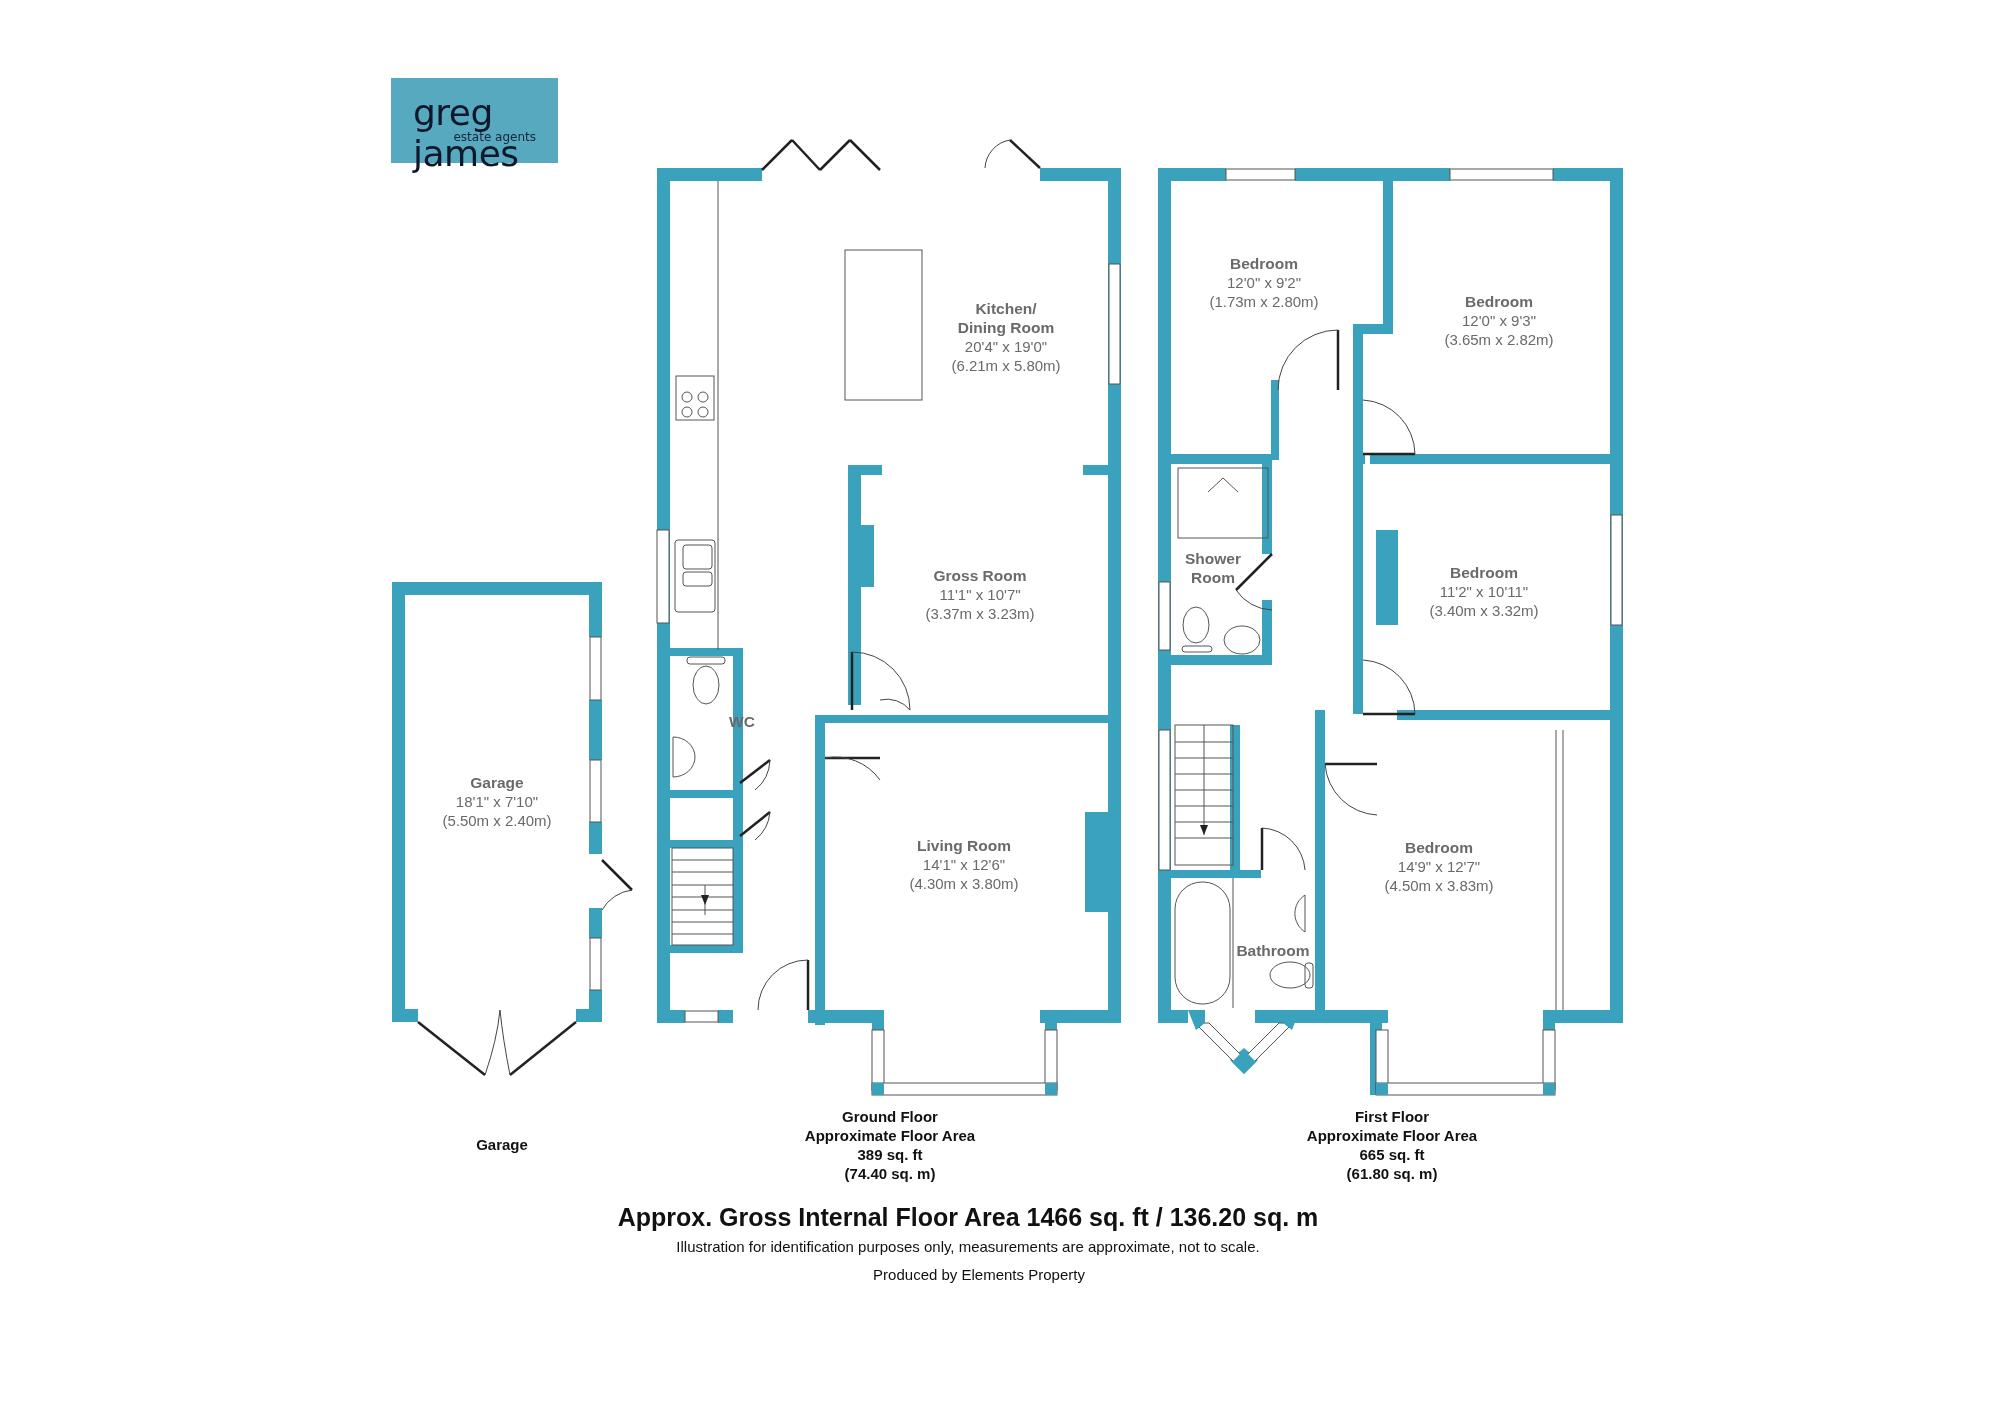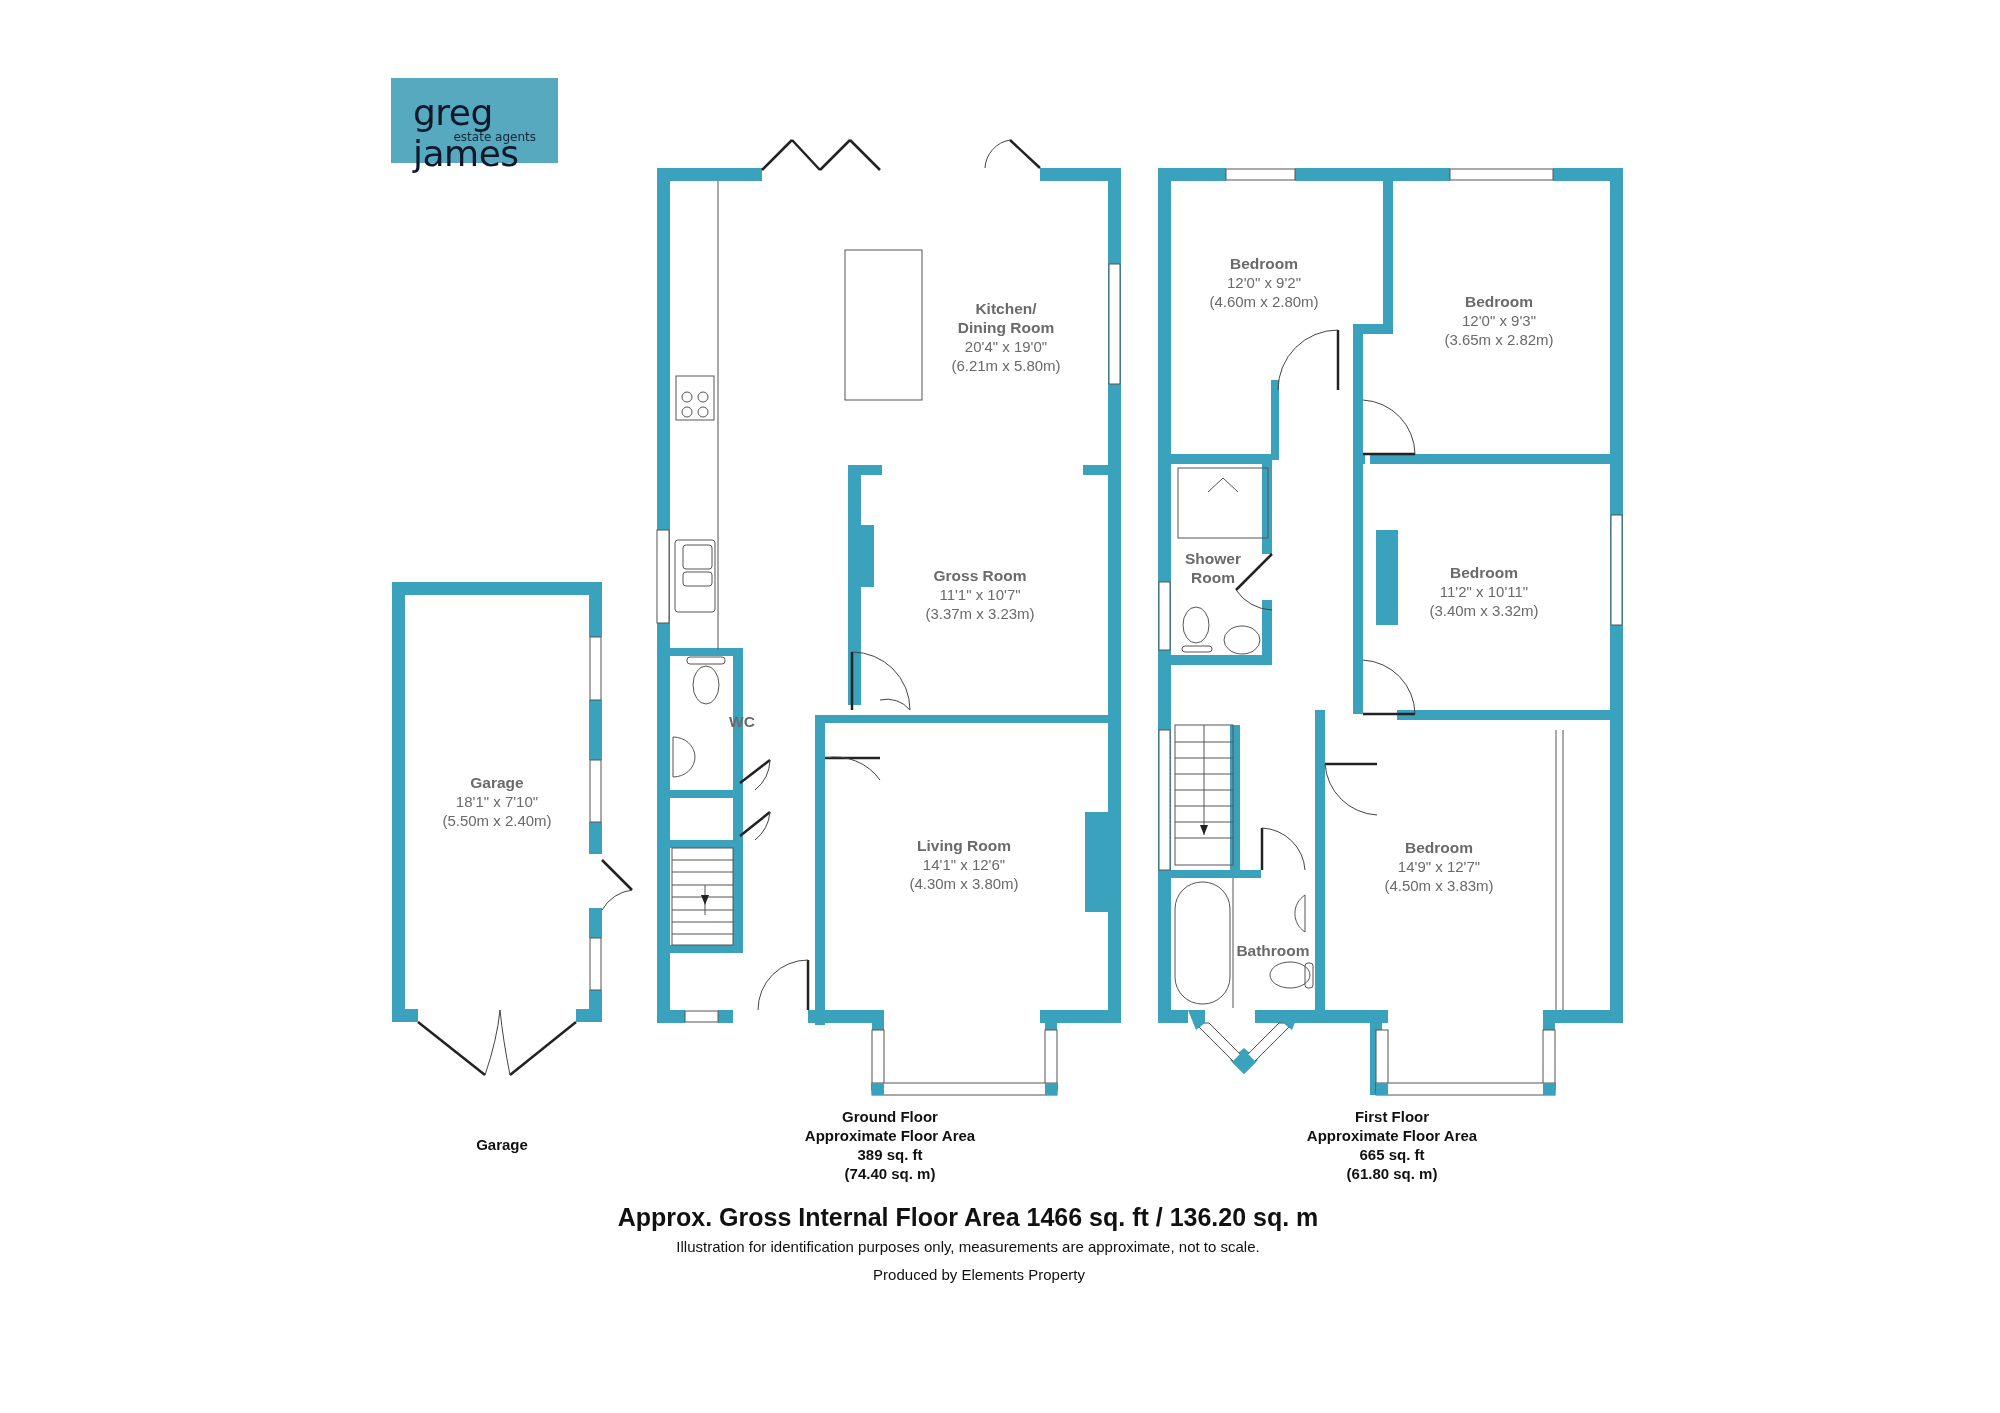--- a/index.html
+++ b/index.html
@@ -261,21 +261,21 @@
   <div>14'1" x 12'6"</div>
   <div>(4.30m x 3.80m)</div>
 </div>
 <div class="room-label" style="left:722px; top:712px;margin-left:20px;">
   <div class="name">WC</div>
 </div>
 
 <div class="room-label" style="left:1264px; top:254px;">
   <div class="name">Bedroom</div>
   <div>12'0" x 9'2"</div>
-  <div>(4.60m x 2.80m)</div>
+  <div>(1.73m x 2.80m)</div>
 </div>
 <div class="room-label" style="left:1499px; top:292px;">
   <div class="name">Bedroom</div>
   <div>12'0" x 9'3"</div>
   <div>(3.65m x 2.82m)</div>
 </div>
 <div class="room-label" style="left:1484px; top:563px;">
   <div class="name">Bedroom</div>
   <div>11'2" x 10'11"</div>
   <div>(3.40m x 3.32m)</div>

